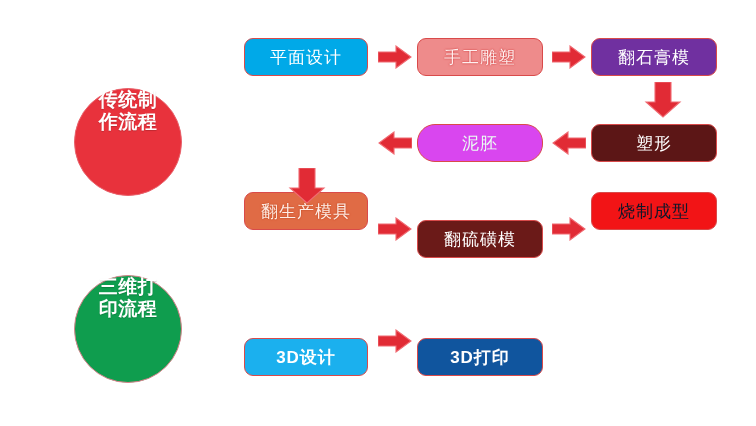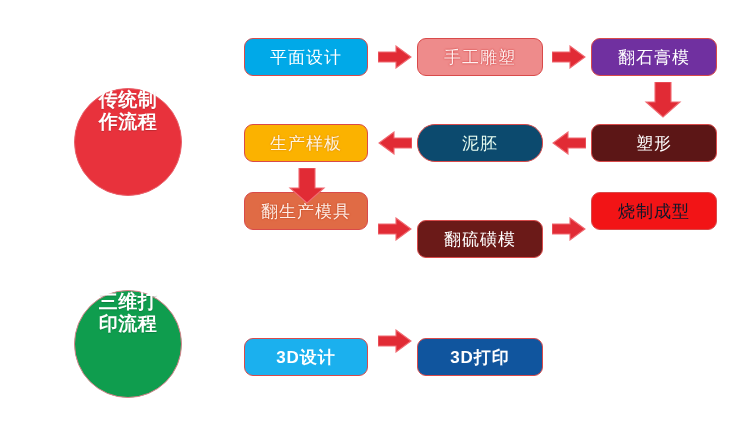--- a/index.html
+++ b/index.html
@@ -37,21 +37,21 @@
   .circle-traditional {
     left: 74px;
     top: 88px;
     width: 108px;
     height: 108px;
     background: #E8323C;
     border: 1.5px solid #E8606A;
   }
   .circle-3d {
     left: 74px;
-    top: 290px;
+    top: 275px;
     width: 108px;
     height: 108px;
     background: #0F9D4E;
     border: 1.5px solid #D9808A;
   }
   .circle-label { display: block; }
 
   
   .pbox {
     position: absolute;
@@ -77,21 +77,21 @@
   .row1 { top: 38px; }
   .row2 { top: 124px; }
   .row3 { top: 192px; }
   .row4 { top: 322px; margin-top: 16px; }
 
   
   .bx-blue      { background: #00A9E8; color: #ffffff; }
   .bx-salmon    { background: #EE8B8B; color: #FFF0F0; text-shadow: 0 0 1px #D23A3A, 0 0 2px #D23A3A; }
   .bx-purple    { background: #7030A0; color: #ffffff; }
   .bx-maroon    { background: #5C1616; color: #ffffff; }
-  .bx-green     { background: #0c4a6e; color: #EAFFF2; border-radius: 18px; }
+  .bx-green     { background: #d946ef; color: #EAFFF2; border-radius: 18px; }
   .bx-amber     { background: #FBB200; color: #FFF6E0; text-shadow: 0 0 1px #E08A00, 0 0 2px #E08A00; }
   .bx-terra     { background: #E06B45; color: #FFEDE6; text-shadow: 0 0 1px #C44A22, 0 0 2px #C44A22; }
   .bx-darkred   { background: #6B1A18; color: #ffffff; margin-top: 28px; }
   .bx-red       { background: #F21416; color: #0f172a; }
   .bx-ltblue    { background: #1BB0EE; color: #ffffff; font-weight: bold; }
   .bx-navy      { background: #10559E; color: #ffffff; font-weight: bold; }
 
   
   .arrow {
     position: absolute;
@@ -132,23 +132,20 @@
   <div class="pbox col2 row1 bx-salmon">
     <span class="pbox-label">手工雕塑</span>
   </div>
   <div class="pbox col1 row1 bx-blue">
     <span class="pbox-label">平面设计</span>
   </div>
   <div class="pbox col3 row1 bx-purple">
     <span class="pbox-label">翻石膏模</span>
   </div>
 
-  <div class="pbox col1 row2 bx-amber">
-    <span class="pbox-label">生产样板</span>
-  </div>
   <div class="pbox col2 row2 bx-green">
     <span class="pbox-label">泥胚</span>
   </div>
   <div class="pbox col3 row2 bx-maroon">
     <span class="pbox-label">塑形</span>
   </div>
 
   <div class="pbox col1 row3 bx-terra">
     <span class="pbox-label">翻生产模具</span>
   </div>

